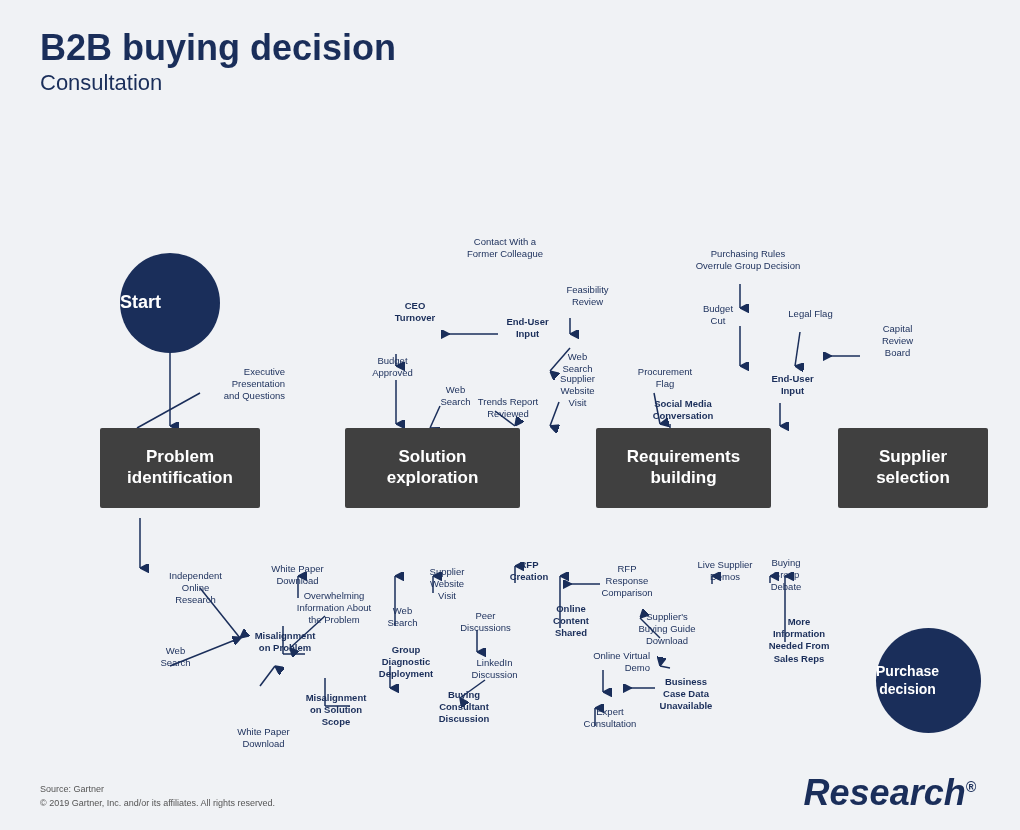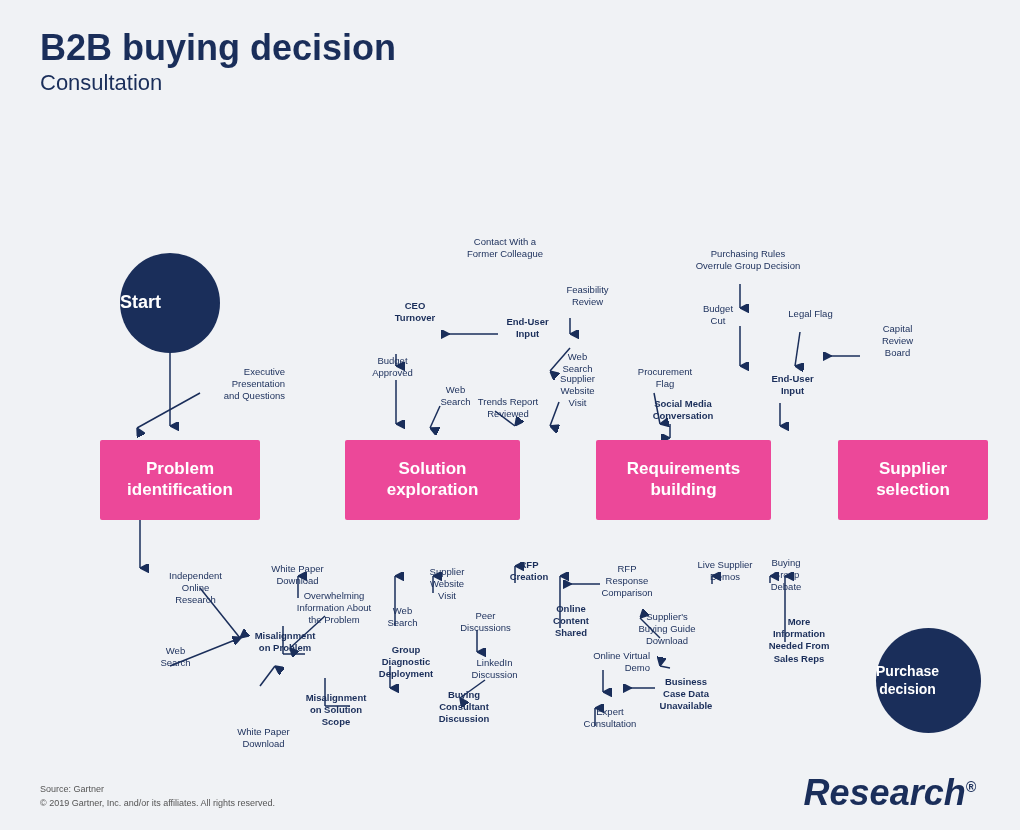--- a/index.html
+++ b/index.html
@@ -36,32 +36,31 @@
     .diagram {
       position: relative;
       width: 940px;
       height: 620px;
       margin: 0 auto;
     }
 
     
     .phase-box {
       position: absolute;
-      background: #ec4899;
+      background: #404040;
       color: white;
       font-weight: 900;
       font-size: 16px;
       text-align: center;
       display: flex;
       align-items: center;
       justify-content: center;
       border-radius: 2px;
       line-height: 1.2;
       padding: 8px;
-      margin-top: 12px;
     }
 
     
     .circle-start {
       position: absolute;
       background: #1a2e5a;
       color: white;
       font-weight: 900;
       font-size: 18px;
       border-radius: 50%;

